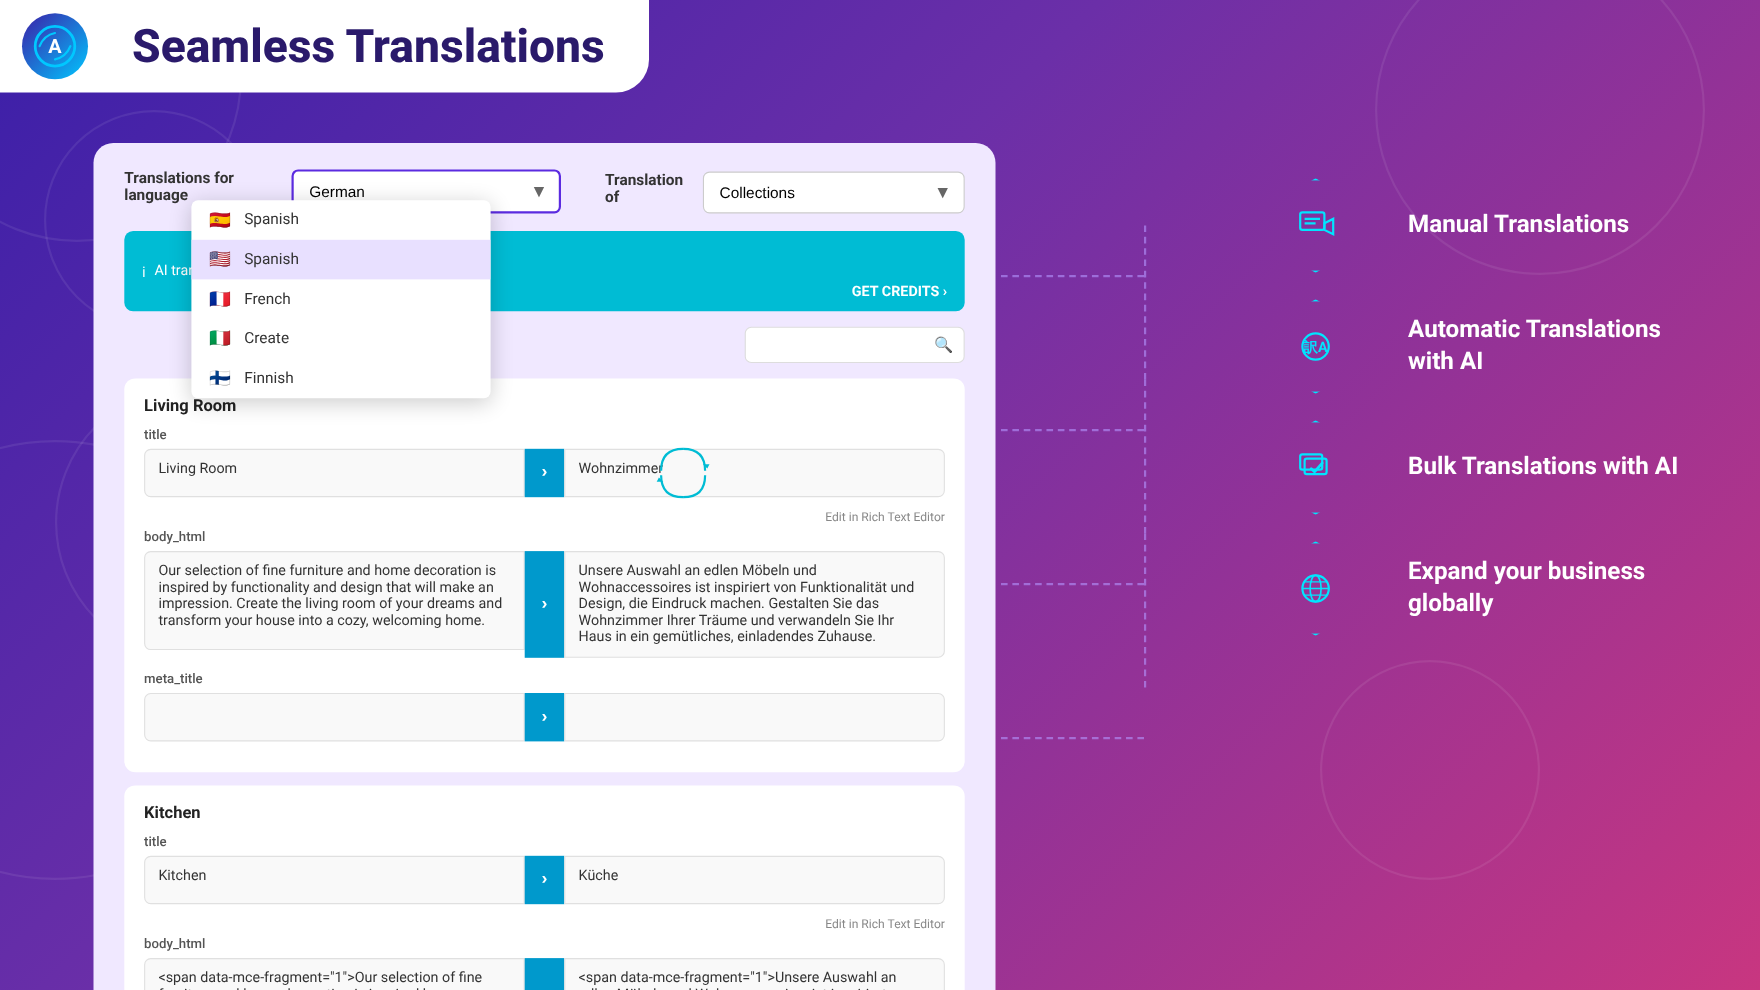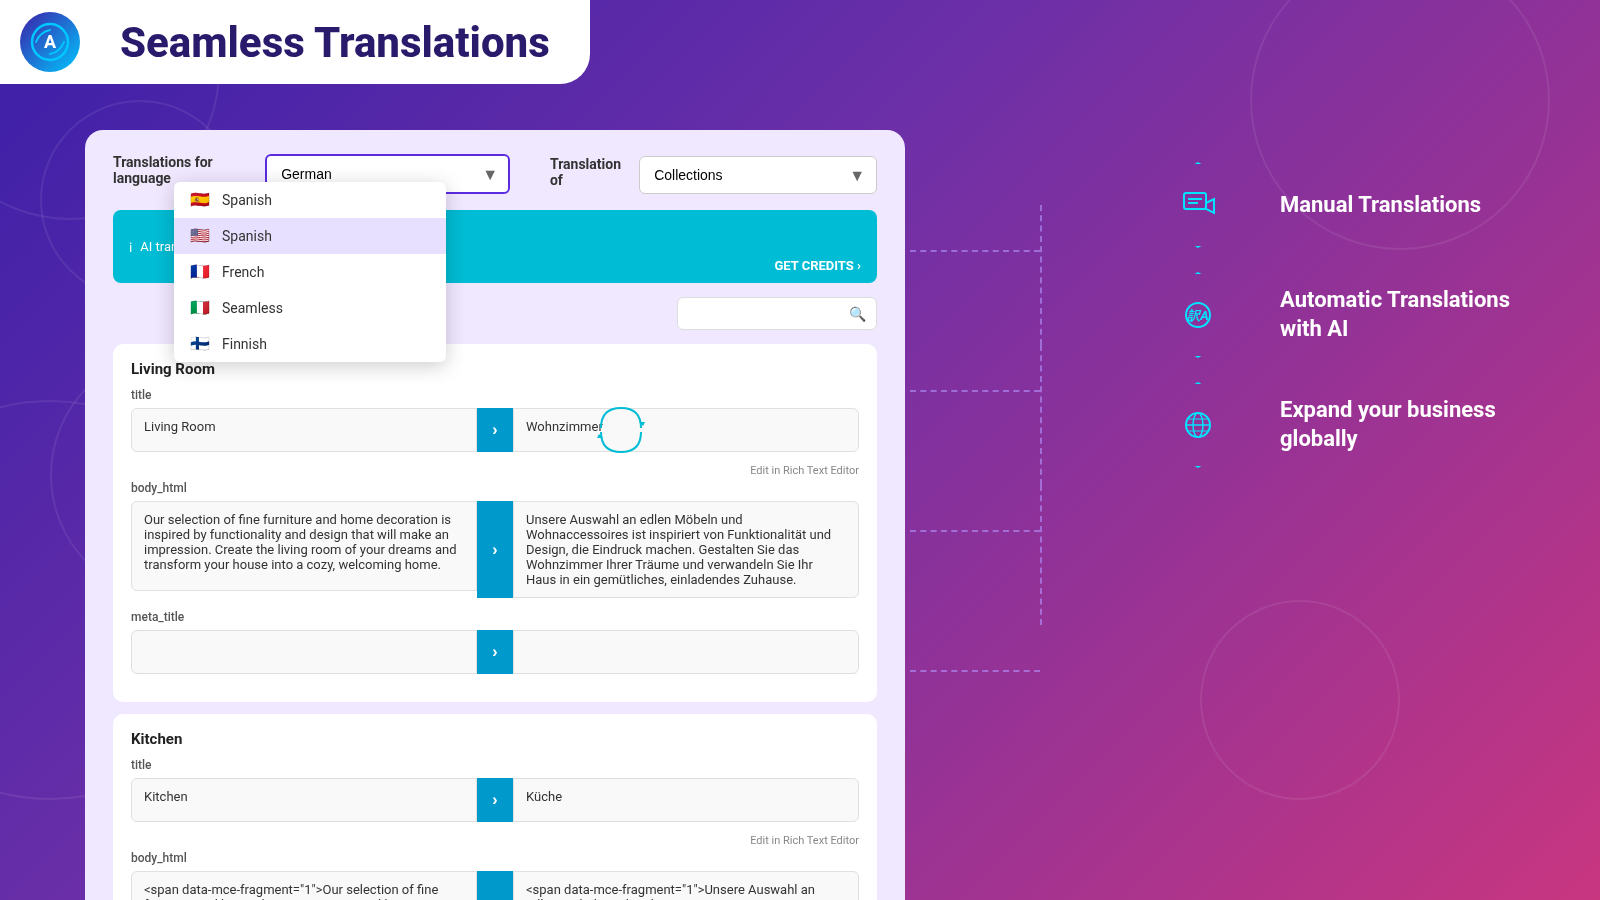--- a/index.html
+++ b/index.html
@@ -269,21 +269,21 @@
     }
     .feature-item {
       display: flex;
       align-items: center;
       gap: 37px;
     }
     .hex-icon {
       width: 90px; height: 90px;
       flex-shrink: 0;
       position: relative;
-      display: flex; align-items: center; justify-content: center; font-style: italic;
+      display: flex; align-items: center; 
     }
     .hex-shape {
       width: 86px; height: 86px;
       background: transparent;
       border: 2px solid #00e5ff;
       clip-path: polygon(50% 0%, 93% 25%, 93% 75%, 50% 100%, 7% 75%, 7% 25%);
       display: flex; align-items: center; justify-content: center;
       color: #00e5ff;
       font-size: 28px;
     }
@@ -441,21 +441,21 @@
   <div class="dropdown-item selected">
     <span class="flag">🇺🇸</span>
     <span>Spanish</span>
   </div>
   <div class="dropdown-item">
     <span class="flag">🇫🇷</span>
     <span>French</span>
   </div>
   <div class="dropdown-item">
     <span class="flag">🇮🇹</span>
-    <span>Seamless</span>
+    <span>Create</span>
   </div>
   <div class="dropdown-item">
     <span class="flag">🇫🇮</span>
     <span>Finnish</span>
   </div>
 </div>
 
 <div class="connector-v" style="left:1040px; top:205px; height:140px;"></div>
 <div class="connector-v" style="left:1040px; top:345px; height:140px;"></div>
 <div class="connector-v" style="left:1040px; top:485px; height:140px;"></div>
@@ -486,20 +486,32 @@
       <div class="hex-shape">
         <svg width="44" height="44" viewBox="0 0 44 44">
           <circle cx="22" cy="22" r="12" fill="none" stroke="#00e5ff" stroke-width="2"></circle>
           <text x="22" y="27" text-anchor="middle" font-size="13" fill="#00e5ff" font-weight="bold">訳A</text>
         </svg>
       </div>
     </div>
     <div class="feature-text">Automatic Translations with AI</div>
   </div>
 
+  <div class="feature-item">
+    <div class="hex-icon">
+      <div class="hex-shape">
+        <svg width="44" height="44" viewBox="0 0 44 44">
+          <rect x="8" y="10" width="20" height="14" rx="2" fill="none" stroke="#00e5ff" stroke-width="2"></rect>
+          <rect x="12" y="14" width="20" height="14" rx="2" fill="none" stroke="#00e5ff" stroke-width="2"></rect>
+          <polyline points="18,23 21,26 28,18" stroke="#00e5ff" stroke-width="2.5" fill="none" stroke-linecap="round" stroke-linejoin="round"></polyline>
+        </svg>
+      </div>
+    </div>
+    <div class="feature-text">Bulk Translations with AI</div>
+  </div>
 
   <div class="feature-item">
     <div class="hex-icon">
       <div class="hex-shape">
         <svg width="44" height="44" viewBox="0 0 44 44">
           <circle cx="22" cy="22" r="12" fill="none" stroke="#00e5ff" stroke-width="2"></circle>
           <ellipse cx="22" cy="22" rx="5" ry="12" fill="none" stroke="#00e5ff" stroke-width="1.5"></ellipse>
           <line x1="10" y1="22" x2="34" y2="22" stroke="#00e5ff" stroke-width="1.5"></line>
           <line x1="12" y1="16" x2="32" y2="16" stroke="#00e5ff" stroke-width="1"></line>
           <line x1="12" y1="28" x2="32" y2="28" stroke="#00e5ff" stroke-width="1"></line>

